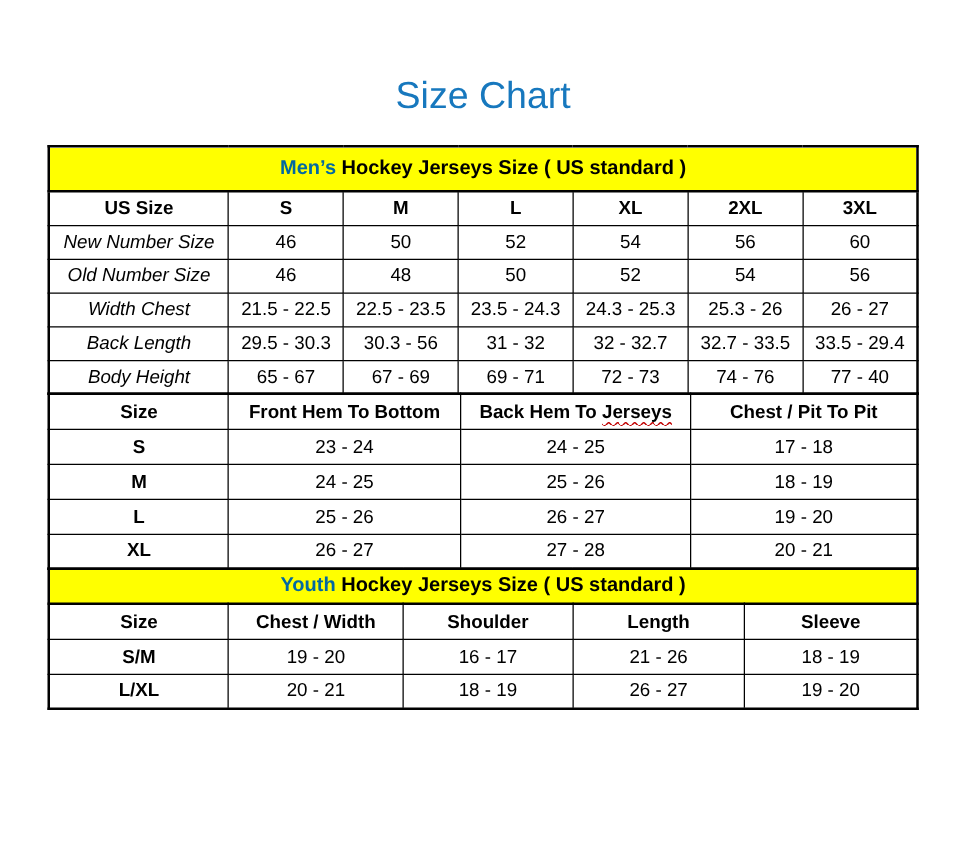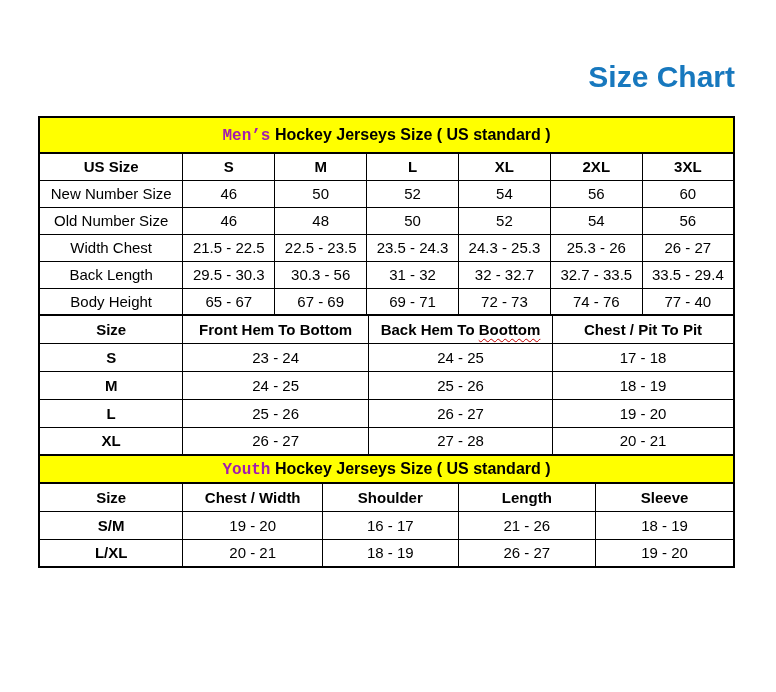--- a/index.html
+++ b/index.html
@@ -6,52 +6,52 @@
   html, body {
     margin: 0; padding: 0;
     width: 776px; height: 692px;
     background: #ffffff;
     font-family: "Liberation Sans", sans-serif;
     color: #000000;
   }
   .wrap { width: 697px; margin-left: 38px; }
   .title {
     margin: 0; padding: 60px 0 0 0;
-    text-align: right;
-    font-size: 30px; font-weight: 700;
+    text-align: center;
+    font-size: 30px; font-weight: 400;
     color: #1778be;
   }
   .size-table {
     width: 100%;
     border-collapse: collapse;
     table-layout: fixed;
     border: 2px solid #000;
     margin-top: 22px;
   }
   .size-table + .size-table { margin-top: -2px; }
   .banner-cell {
     background: #ffff00;
     border: 2px solid #000;
     height: 36px;
     font-size: 16px; font-weight: 700;
     text-align: center; vertical-align: middle;
     padding: 0;
   }
-  .accent { color: #a21caf; font-family: Liberation Mono, monospace; }
+  .accent { color: #0369a1; }
   th, td {
     border: 1px solid #000;
     height: 27px;
     font-size: 15px;
     text-align: center; vertical-align: middle;
     padding: 0 2px;
     white-space: nowrap; overflow: hidden;
   }
   .womens th, .womens td, .youth th, .youth td { height: 28px; }
   tr.head th { font-weight: 700; }
-  td.rowlabel { font-weight: 400; }
+  td.rowlabel { font-weight: 400; font-style: italic; }
   td.rowlabel-bold { font-weight: 700; }
   .squiggle {
     text-decoration: underline;
     text-decoration-style: wavy;
     text-decoration-color: #c00000;
     text-decoration-thickness: 1px;
     text-underline-offset: 3px;
   }
 </style>
 </head>
@@ -135,21 +135,21 @@
     <colgroup>
       <col style="width:20.7%">
         <col style="width:26.7%">
         <col style="width:26.5%">
         <col style="width:26.1%">
     </colgroup>
     <tbody>
       <tr class="head">
         <th>Size</th>
         <th>Front Hem To Bottom</th>
-        <th><span>Back Hem To </span><span class="squiggle">Boottom</span></th>
+        <th><span>Back Hem To </span><span class="squiggle">Jerseys</span></th>
         <th>Chest / Pit To Pit</th>
       </tr>
       <tr>
         <td class="rowlabel-bold">S</td>
         <td>23 - 24</td>
         <td>24 - 25</td>
         <td>17 - 18</td>
       </tr>
       <tr>
         <td class="rowlabel-bold">M</td>

